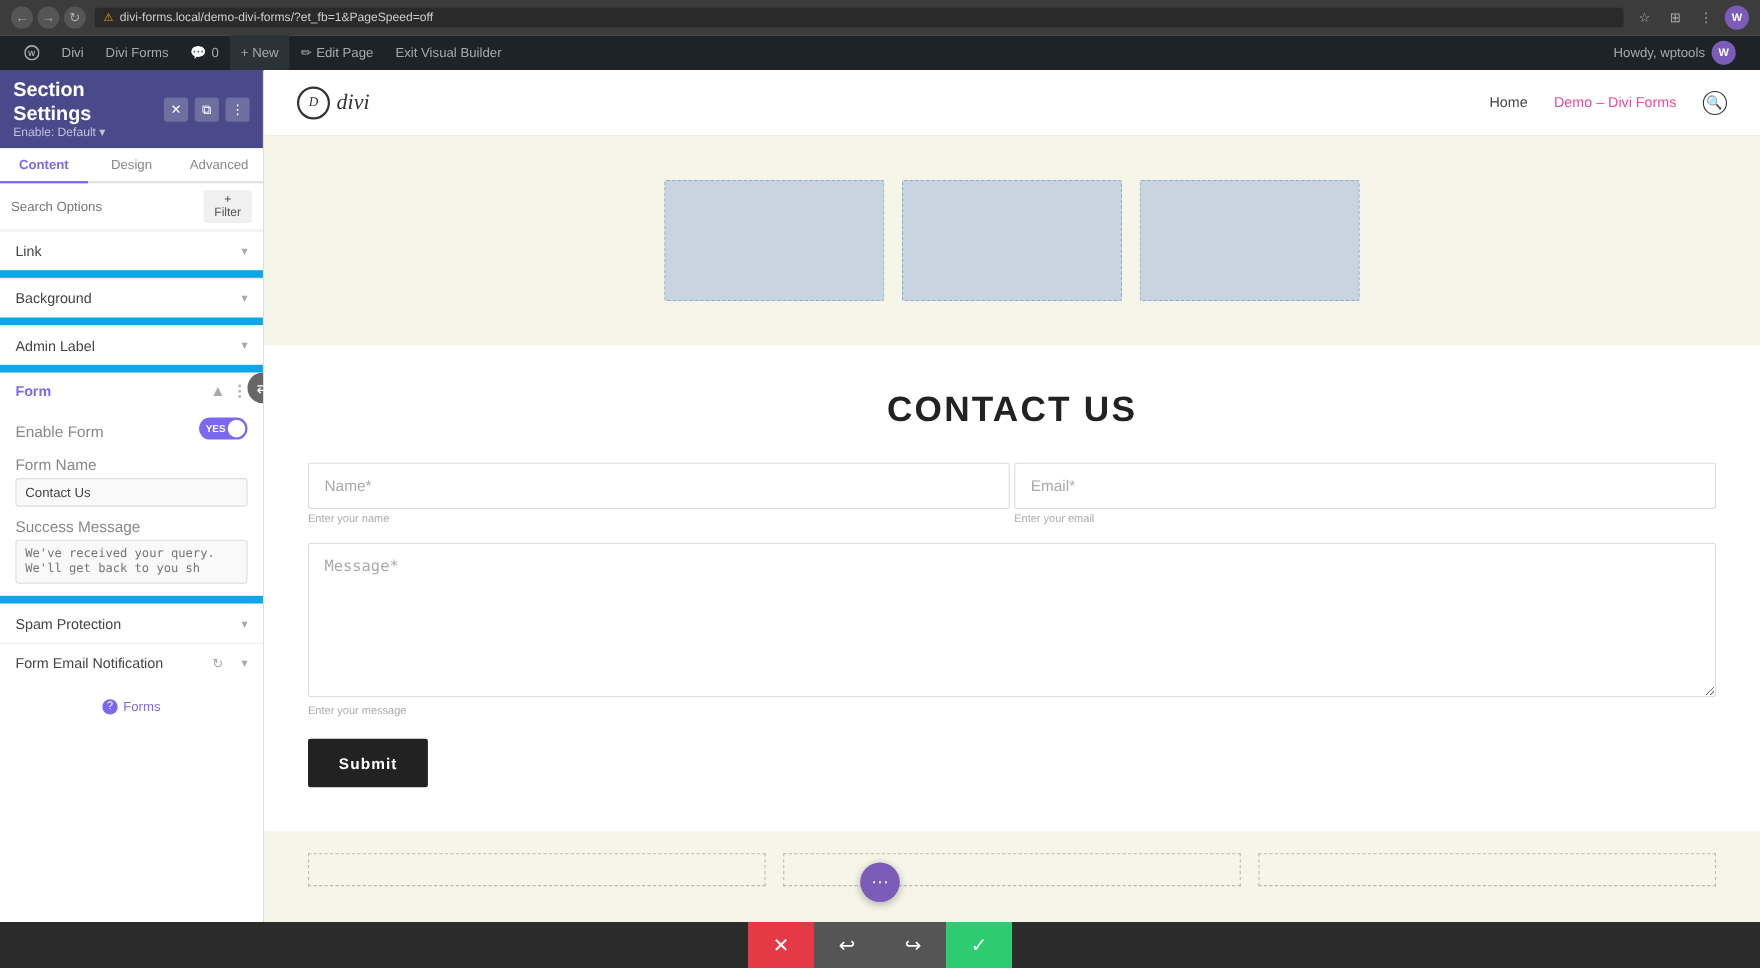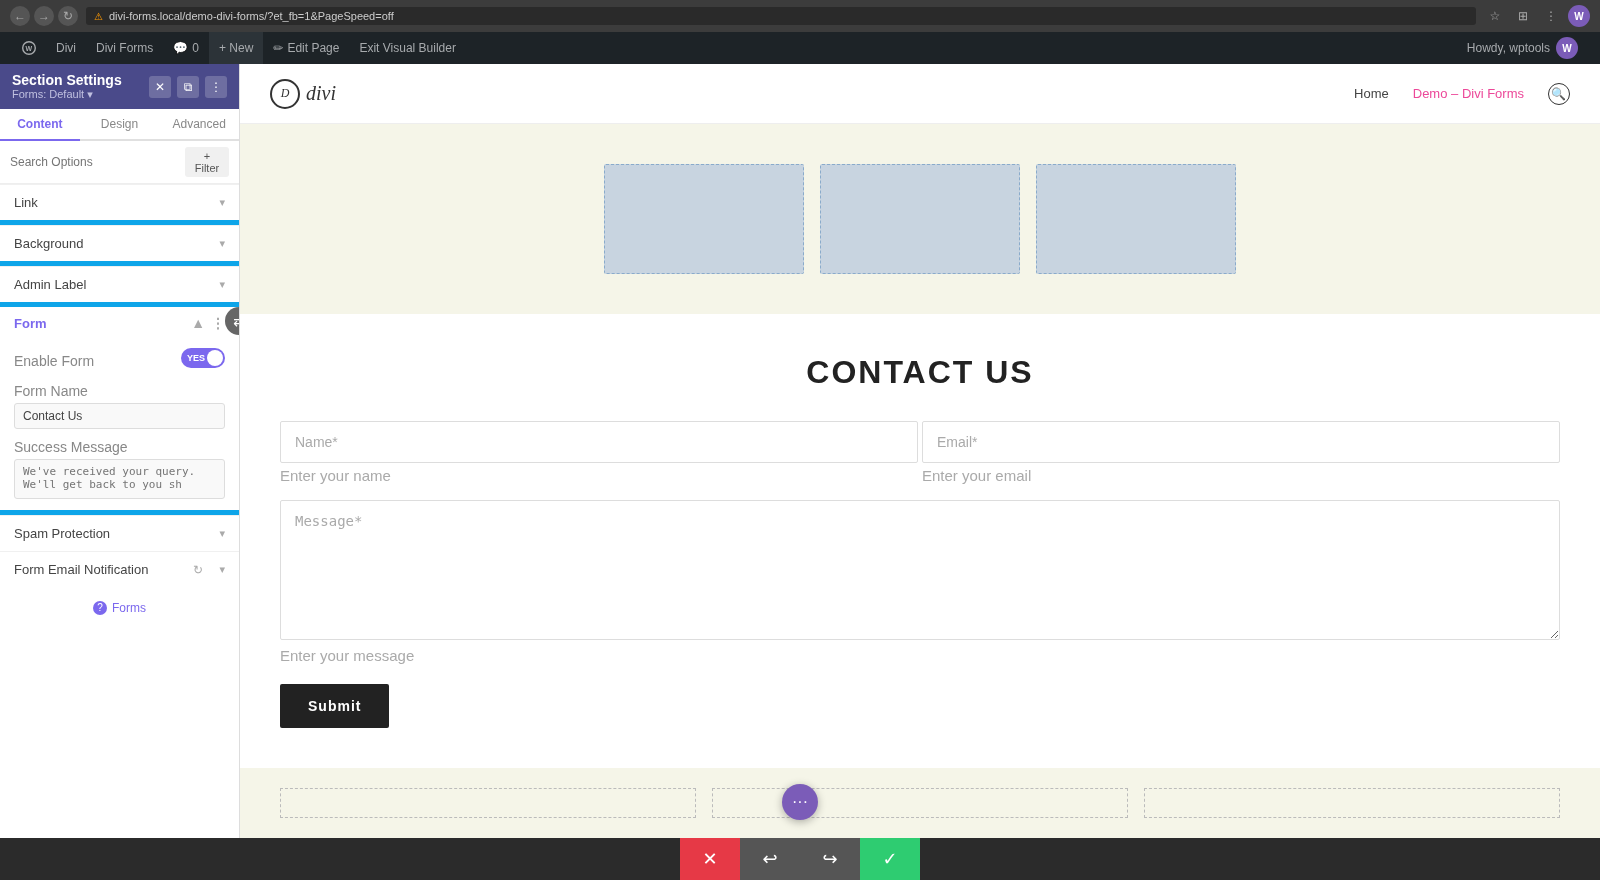--- a/index.html
+++ b/index.html
@@ -62,21 +62,21 @@
     }
 
     .sidebar-header {
       background: #4a4a8a;
       color: white;
       padding: 8px 12px;
       display: flex;
       align-items: center;
       justify-content: space-between;
     }
-    .sidebar-header-title { font-size: 14px; font-weight: 600; }
+    .sidebar-header-title { font-size: 18px; font-weight: 600; }
     .sidebar-header-subtitle { font-size: 11px; color: #c0c0e0; }
     .sidebar-header-actions { display: flex; gap: 6px; }
     .sidebar-header-btn { width: 22px; height: 22px; background: rgba(255,255,255,0.2); border-radius: 3px; display: flex; align-items: center; justify-content: center; color: white; cursor: pointer; font-size: 12px; border: none; }
 
     .sidebar-tabs {
       display: flex;
       border-bottom: 2px solid #e0e0e0;
     }
     .sidebar-tab {
       flex: 1;
@@ -116,21 +116,21 @@
       background: #f0f0f0;
       border: none;
       border-radius: 3px;
       padding: 3px 8px;
       font-size: 11px;
       cursor: pointer;
       color: #555;
     }
 
     .sidebar-section {
-      border-bottom: 5px solid #0ea5e9;
+      border-bottom: 7px solid #0ea5e9;
     }
     .sidebar-section-header {
       display: flex;
       align-items: center;
       justify-content: space-between;
       padding: 10px 14px;
       cursor: pointer;
       color: #444;
       font-size: 13px;
     }
@@ -374,21 +374,21 @@
     .form-input {
       border: 1px solid #ddd;
       padding: 12px 14px;
       font-size: 14px;
       border-radius: 2px;
       outline: none;
       color: #333;
     }
     .form-input::placeholder { color: #aaa; }
     .form-input-hint {
-      font-size: 15px;
+      font-size: 10px;
       color: #aaa;
       margin-top: 4px;
     }
     .form-textarea-field {
       border: 1px solid #ddd;
       padding: 12px 14px;
       font-size: 14px;
       border-radius: 2px;
       outline: none;
       color: #333;
@@ -497,21 +497,21 @@
   </div>
 </div>
 
 <div class="main-layout">
 
   <div class="sidebar">
 
     <div class="sidebar-header">
       <div>
         <div class="sidebar-header-title">Section Settings</div>
-        <div class="sidebar-header-subtitle">Forms: Default ▾</div>
+        <div class="sidebar-header-subtitle">Enable: Default ▾</div>
       </div>
       <div class="sidebar-header-actions">
         <button class="sidebar-header-btn">✕</button>
         <button class="sidebar-header-btn">⧉</button>
         <button class="sidebar-header-btn">⋮</button>
       </div>
     </div>
 
     <div class="sidebar-tabs">
       <div class="sidebar-tab active">Content</div>

